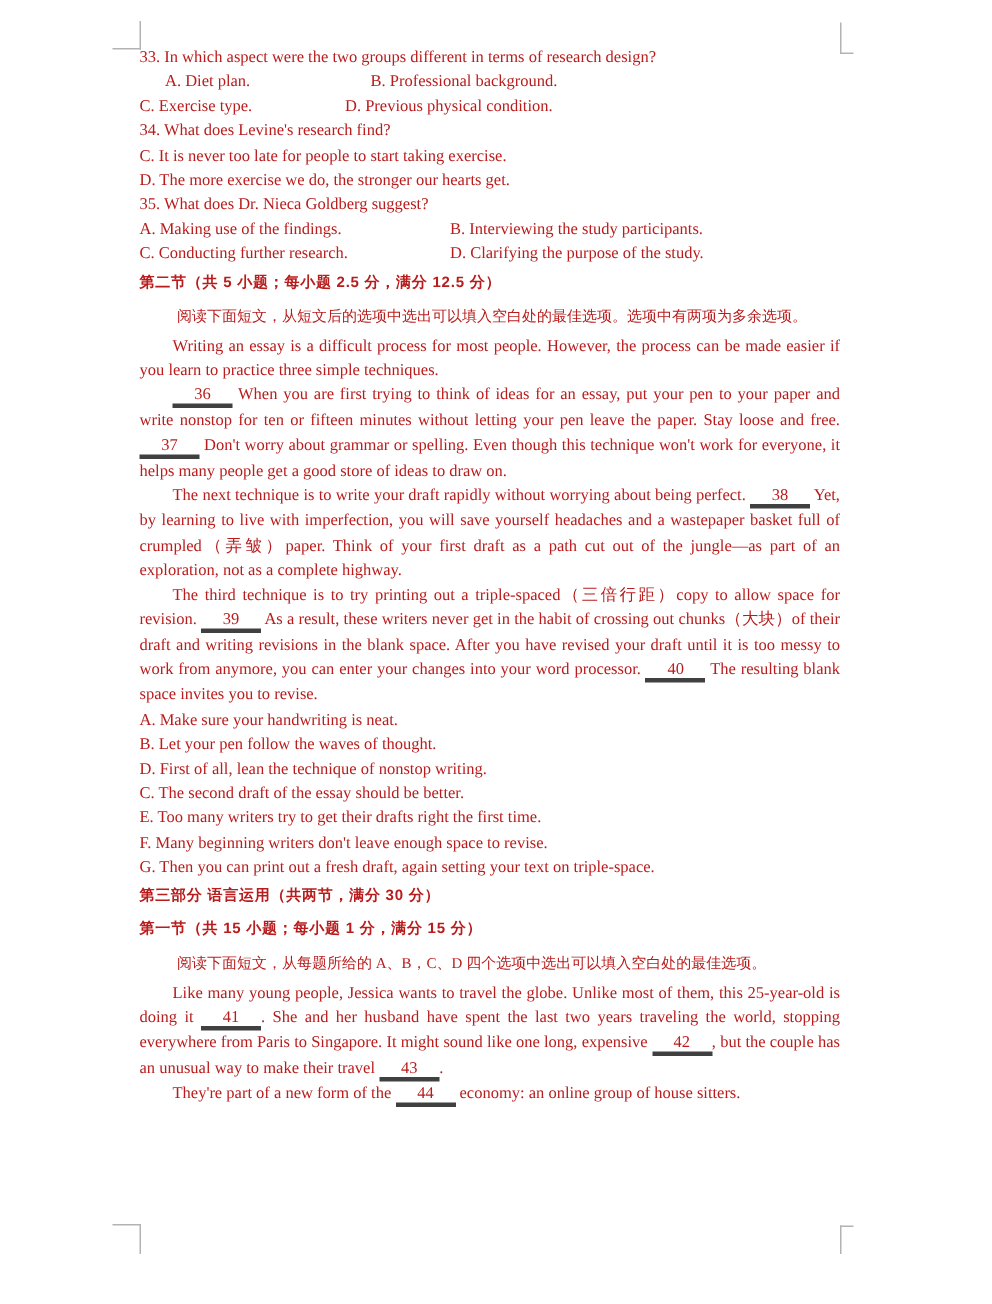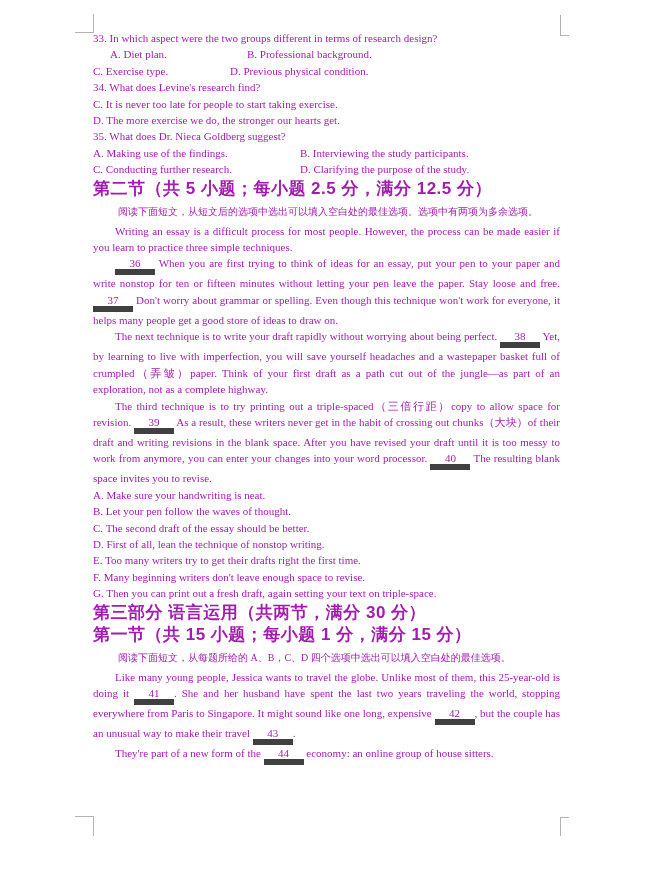--- a/index.html
+++ b/index.html
@@ -3,21 +3,21 @@
 <meta charset="utf-8">
 <style>
   html, body { margin: 0; padding: 0; background: #ffffff; }
   .page {
     position: relative;
     width: 569px;
     height: 869px;
     background: #ffffff;
     overflow: hidden;
     font-family: "Liberation Serif", "DejaVu Serif", serif;
-    color: #a21caf;
+    color: #b91c1c;
   }
   
   .crop { position: absolute; }
   .crop-tl { left: 75px;  top: 14px;  width: 18px; height: 18px; border-right: 1px solid #b3b3b3; border-bottom: 1px solid #b3b3b3; }
   .crop-tr { left: 560px; top: 15px;  width: 20px; height: 20px; border-left: 1px solid #b3b3b3; border-bottom: 1px solid #b3b3b3; }
   .crop-bl { left: 75px;  top: 816px; width: 18px; height: 19px; border-right: 1px solid #b3b3b3; border-top: 1px solid #b3b3b3; }
   .crop-br { left: 560px; top: 817px; width: 20px; height: 18px; border-left: 1px solid #b3b3b3; border-top: 1px solid #b3b3b3; }
 
   .text-area {
     position: absolute;
@@ -27,38 +27,38 @@
     font-size: 11px;
     line-height: 16.4px;
   }
   .b-line { text-align: left; }
   .b-pair { display: flex; }
   .pair-left { flex: none; }
   .pair-right { flex: none; }
   .b-heading {
     font-family: "Liberation Sans", "DejaVu Sans", sans-serif;
     font-weight: bold;
-    font-size: 17px;
+    font-size: 10px;
     line-height: 22px;
     letter-spacing: 0.5px;
   }
   .b-para-cn {
     font-size: 10px;
     line-height: 23px;
     text-align: justify;
     text-indent: 25px;
   }
   .b-para-en {
     text-align: justify;
     text-indent: 22px;
   }
   .blank {
     display: inline-block;
     min-width: 40px;
-    border-bottom: 6px solid #404040;
+    border-bottom: 3px solid #404040;
     text-align: center;
     line-height: 11px;
     text-indent: 0;
   }
 </style>
 </head>
 <body>
 
 <div class="page">
   <div class="crop crop-tl"></div>
@@ -88,22 +88,22 @@
         <span class="pair-right">D. Clarifying the purpose of the study.</span>
       </div>
       <div class="b-heading">第二节（共 5 小题；每小题 2.5 分，满分 12.5 分）</div>
       <div class="b-para-cn">阅读下面短文，从短文后的选项中选出可以填入空白处的最佳选项。选项中有两项为多余选项。</div>
       <div class="b-para-en">Writing an essay is a difficult process for most people. However, the process can be made easier if you learn to practice three simple techniques.</div>
       <div class="b-para-en"><span class="blank">36</span> When you are first trying to think of ideas for an essay, put your pen to your paper and write nonstop for ten or fifteen minutes without letting your pen leave the paper. Stay loose and free. <span class="blank">37</span> Don't worry about grammar or spelling. Even though this technique won't work for everyone, it helps many people get a good store of ideas to draw on.</div>
       <div class="b-para-en">The next technique is to write your draft rapidly without worrying about being perfect. <span class="blank">38</span> Yet, by learning to live with imperfection, you will save yourself headaches and a wastepaper basket full of crumpled（弄皱）paper. Think of your first draft as a path cut out of the jungle—as part of an exploration, not as a complete highway.</div>
       <div class="b-para-en">The third technique is to try printing out a triple-spaced（三倍行距）copy to allow space for revision. <span class="blank">39</span> As a result, these writers never get in the habit of crossing out chunks（大块）of their draft and writing revisions in the blank space. After you have revised your draft until it is too messy to work from anymore, you can enter your changes into your word processor. <span class="blank">40</span> The resulting blank space invites you to revise.</div>
       <div class="b-line">A. Make sure your handwriting is neat.</div>
       <div class="b-line">B. Let your pen follow the waves of thought.</div>
+      <div class="b-line">D. First of all, lean the technique of nonstop writing.</div>
       <div class="b-line">C. The second draft of the essay should be better.</div>
-      <div class="b-line">D. First of all, lean the technique of nonstop writing.</div>
       <div class="b-line">E. Too many writers try to get their drafts right the first time.</div>
       <div class="b-line">F. Many beginning writers don't leave enough space to revise.</div>
       <div class="b-line">G. Then you can print out a fresh draft, again setting your text on triple-space.</div>
       <div class="b-heading">第三部分 语言运用（共两节，满分 30 分）</div>
       <div class="b-heading">第一节（共 15 小题；每小题 1 分，满分 15 分）</div>
       <div class="b-para-cn">阅读下面短文，从每题所给的 A、B，C、D 四个选项中选出可以填入空白处的最佳选项。</div>
       <div class="b-para-en">Like many young people, Jessica wants to travel the globe. Unlike most of them, this 25-year-old is doing it <span class="blank">41</span>. She and her husband have spent the last two years traveling the world, stopping everywhere from Paris to Singapore. It might sound like one long, expensive <span class="blank">42</span>, but the couple has an unusual way to make their travel <span class="blank">43</span>.</div>
       <div class="b-para-en">They're part of a new form of the <span class="blank">44</span> economy: an online group of house sitters.</div>
     </div>
 </div>

